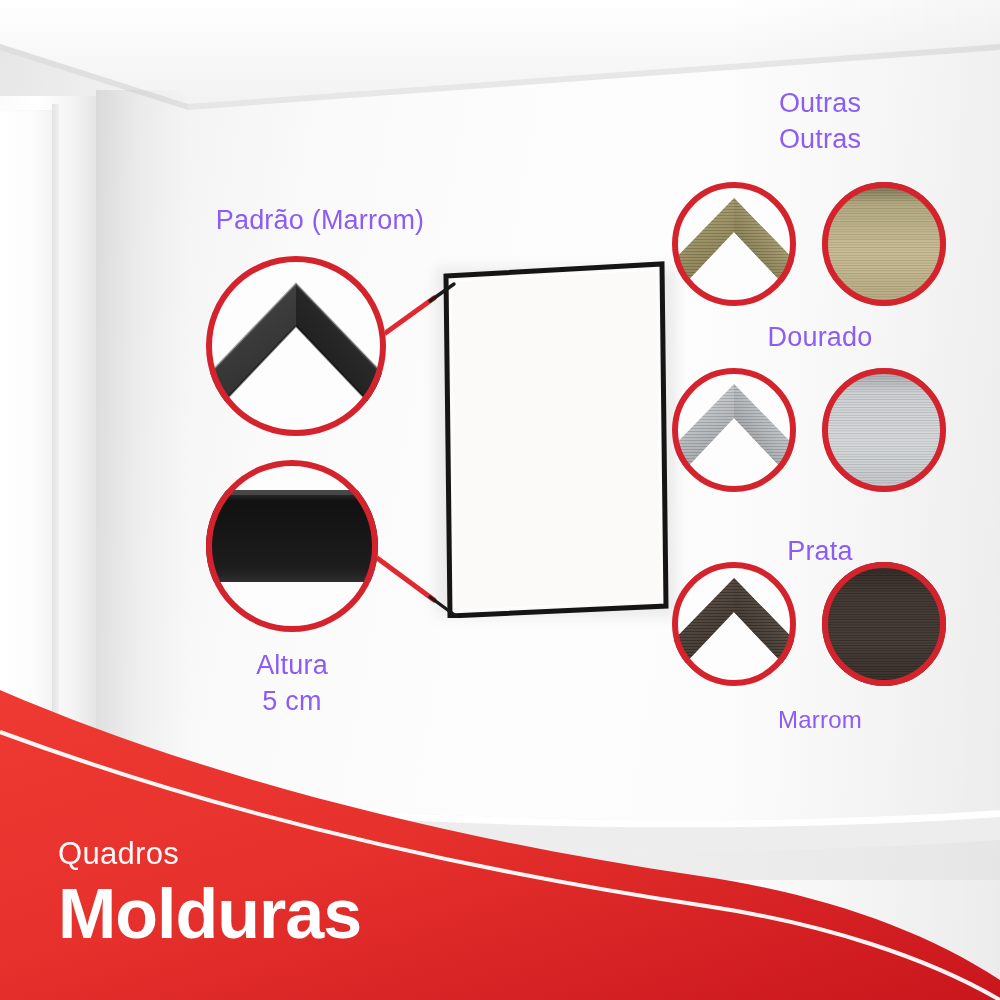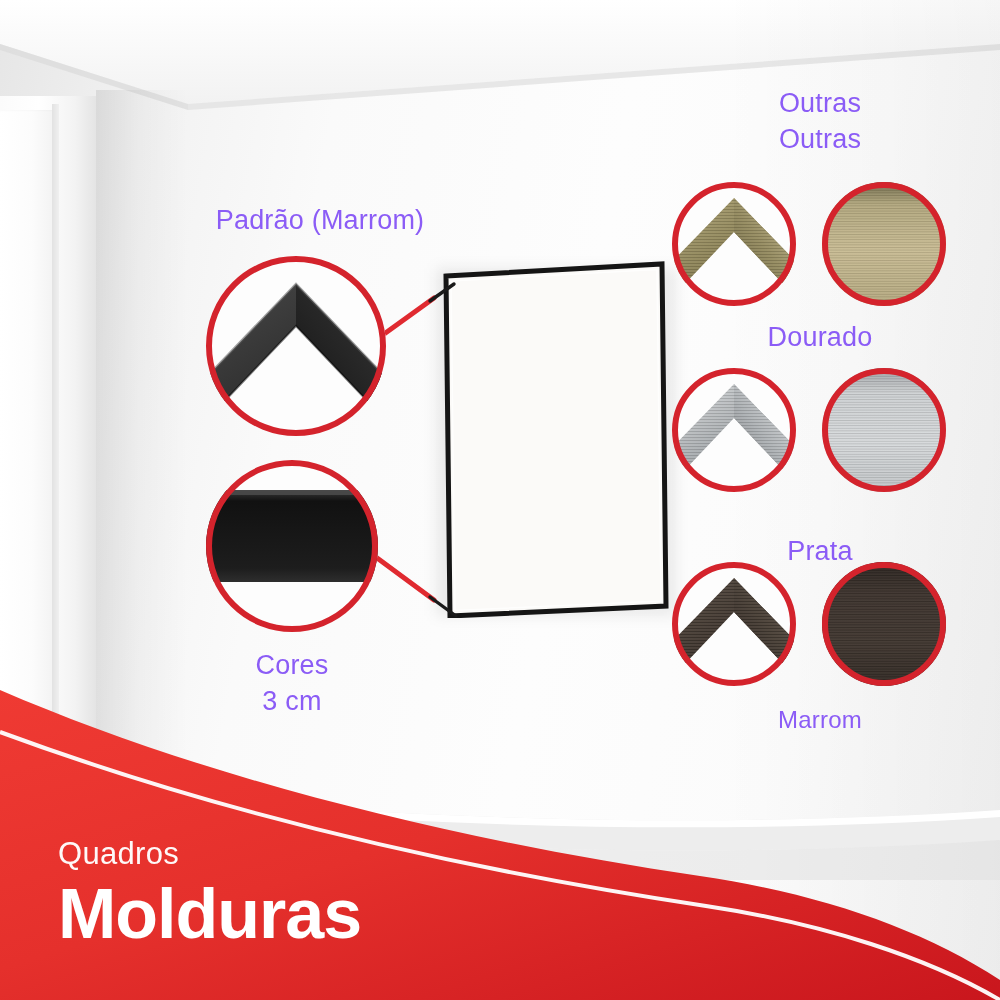--- a/index.html
+++ b/index.html
@@ -166,22 +166,22 @@
           </linearGradient>
         </defs>
         <rect x="0" y="0" width="172" height="172" fill="#fdfdfd"></rect>
         <rect x="-10" y="30" width="200" height="92" fill="url(#barG)"></rect>
         <rect x="-10" y="30" width="200" height="5" fill="#4e4e4e" opacity=".8"></rect>
       </svg>
     </div>
     <div class="ring" style="left:0;top:0;width:172px;height:172px;"></div>
   </div>
 
-  <div class="lbl" style="left:172px;top:650px;width:240px;font-size:27px;">Cores</div>
-  <div class="lbl" style="left:172px;top:686px;width:240px;font-size:27px;">3 cm</div>
+  <div class="lbl" style="left:172px;top:650px;width:240px;font-size:27px;">Altura</div>
+  <div class="lbl" style="left:172px;top:686px;width:240px;font-size:27px;">5 cm</div>
 
   <div class="lbl" style="left:700px;top:88px;width:240px;font-size:27px;">Outras</div>
   <div class="lbl" style="left:700px;top:124px;width:240px;font-size:27px;">Outras</div>
 
   <div class="callout" style="left:672px;top:182px;width:124px;height:124px;overflow:visible;">
     <div class="circle-clip" style="left:0;top:0;width:124px;height:124px;">
       <svg viewBox="0 0 124 124" style="width:124px;height:124px;">
         <defs>
           <linearGradient id="goldL" x1="0" y1="0" x2="1" y2="1">
             <stop offset="0" stop-color="#b5ab7c"></stop>

